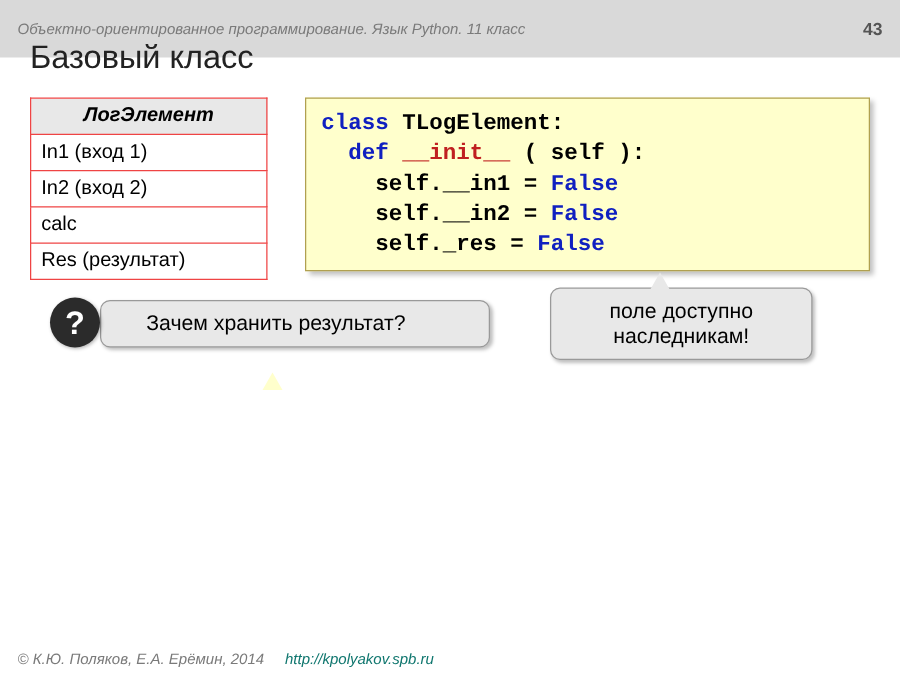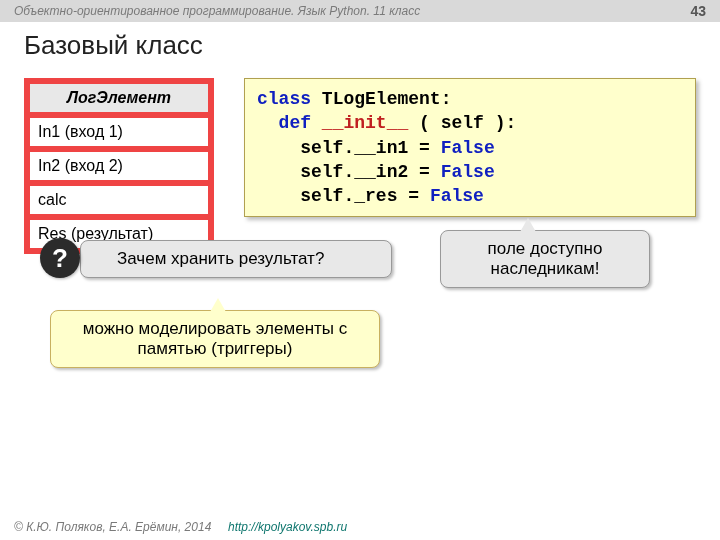--- a/index.html
+++ b/index.html
@@ -12,21 +12,21 @@
     position: relative;
     overflow: hidden;
   }
   .header-bar {
     position: absolute;
     top: 0; left: 0; right: 0;
     height: 22px;
     background: #d9d9d9;
     display: flex;
     align-items: center;
-    padding: 0 14px;
+    padding: 12px 14px;
     font-style: italic;
     font-size: 12px;
     color: #7a7a7a;
   }
   .header-bar .pg {
     margin-left: auto;
     font-style: normal;
     font-weight: bold;
     color: #555;
     font-size: 14px;
@@ -45,21 +45,21 @@
   .row1 {
     display: flex;
     align-items: flex-start;
     gap: 30px;
   }
   table.ltable {
     border-collapse: collapse;
     width: 190px;
   }
   table.ltable td {
-    border: 6px solid #ef4444;
+    border: 1px solid #ef4444;
     padding: 5px 8px;
     font-size: 16px;
     background: #fff;
   }
   table.ltable td.hdr {
     background: #e8e8e8;
     font-style: italic;
     font-weight: bold;
     text-align: center;
   }
@@ -164,23 +164,20 @@
   </div>
   <div class="q-circle" style="left:40px; top:-2px;">
     <span>?</span>
   </div>
 
   <div class="bubble" style="left:440px; top:-10px; width:180px;">
     <span>поле доступно наследникам!</span>
   </div>
   <div class="tail" style="left:520px; top:-22px; border-left:8px solid transparent; border-right:8px solid transparent; border-bottom:14px solid #e8e8e8;"></div>
 
-  <div class="bubble" style="left:50px; top:70px; width:300px; background:#ffffcc; border-color:#c8b060;">
-    <span>можно моделировать элементы с памятью (триггеры)</span>
-  </div>
   <div class="tail" style="left:210px; top:58px; border-left:8px solid transparent; border-right:8px solid transparent; border-bottom:14px solid #ffffcc;"></div>
 
 </div>
 
 <div class="footer">
   <span>© К.Ю. Поляков, Е.А. Ерёмин, 2014</span>
   &nbsp;&nbsp;&nbsp;
   <a>http://kpolyakov.spb.ru</a>
 </div>
 

